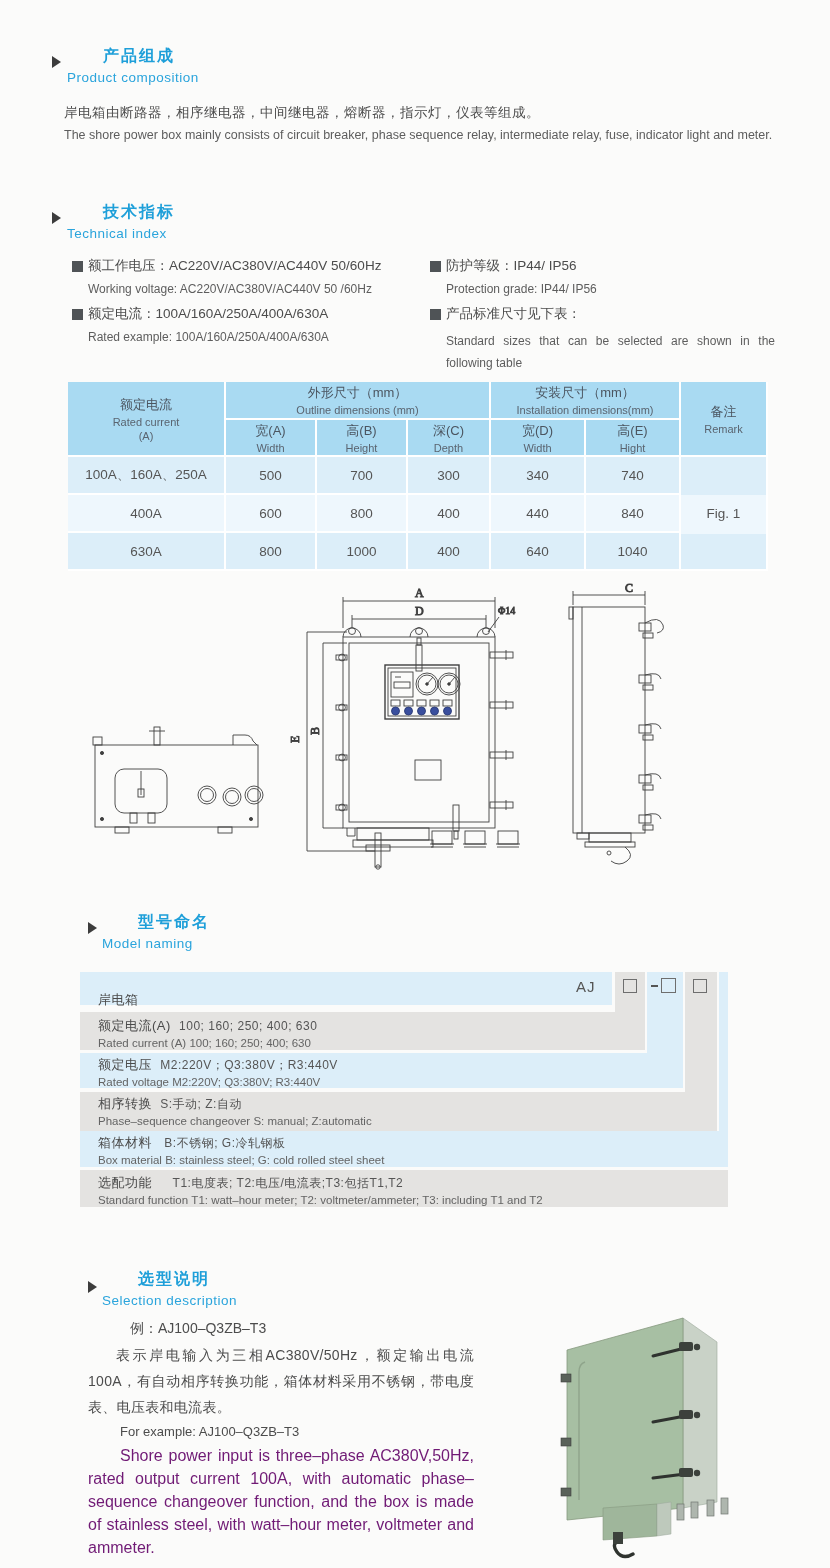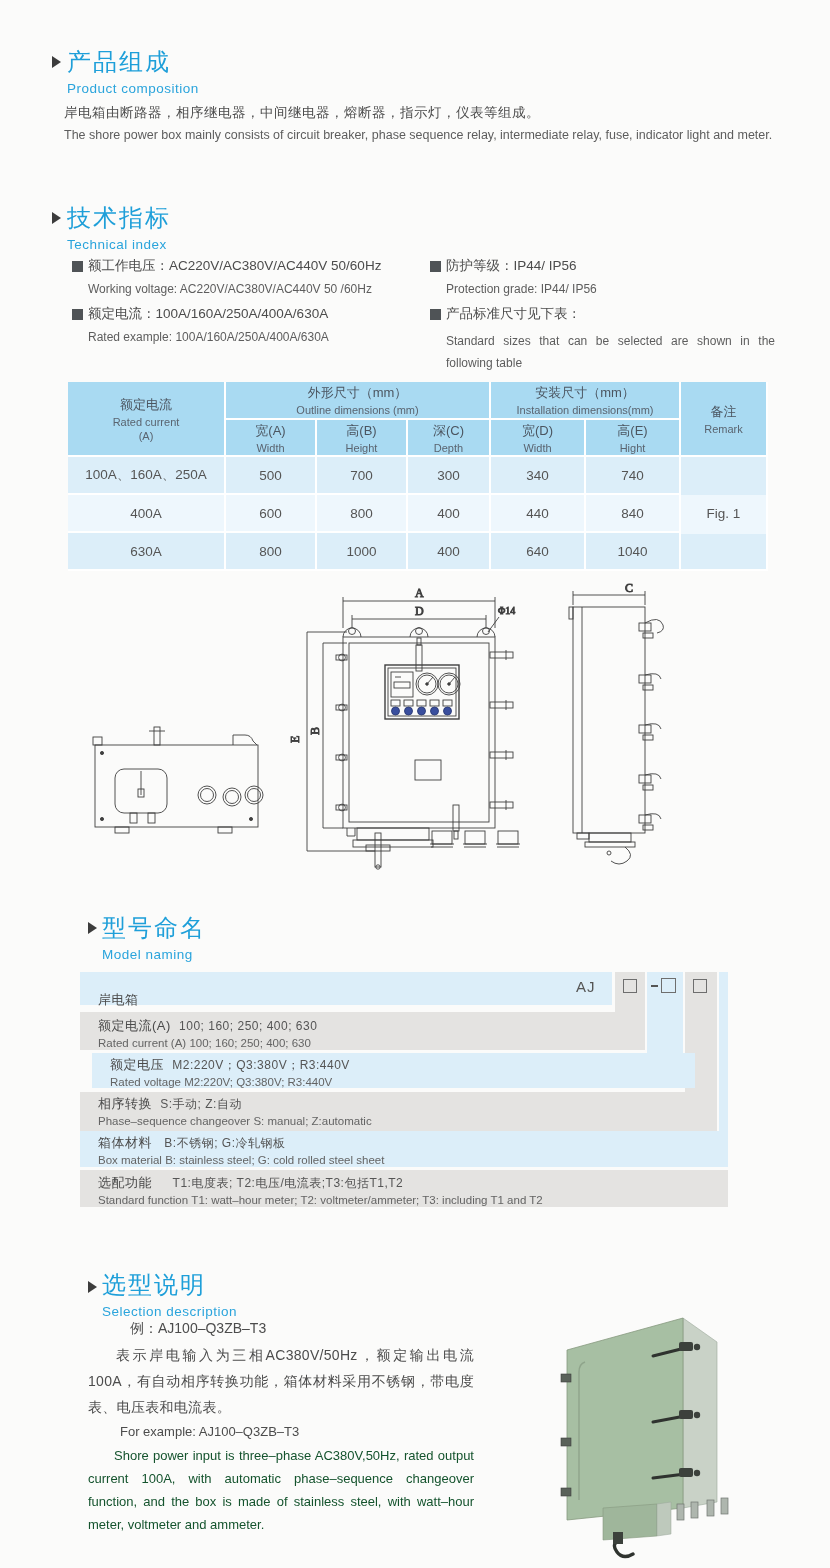--- a/index.html
+++ b/index.html
@@ -3,21 +3,21 @@
 <meta charset="utf-8">
 <style>
   html,body{margin:0;padding:0;}
   body{width:830px;height:1568px;position:relative;background:#fbfbfa;
        font-family:"Liberation Sans","DejaVu Sans",sans-serif;color:#4a4a4a;
        -webkit-font-smoothing:antialiased;}
   .abs{position:absolute;}
   
   .sec-arrow{width:0;height:0;border-left:9px solid #3c3c3c;border-top:6px solid transparent;
              border-bottom:6px solid transparent;}
-  .sec-title-cn{font-size:24px;color:#1e9fd9;letter-spacing:2px;font-weight:400;}
+  .sec-title-cn{font-size:16px;color:#1e9fd9;letter-spacing:2px;font-weight:700;margin-left:36px;}
   .sec-title-en{font-size:13.5px;color:#2aa4dc;margin-top:3px;letter-spacing:0.5px;}
   .body-cn{font-size:13.5px;color:#4c4c4c;letter-spacing:0.5px;}
   .body-en{font-size:12.5px;color:#5d5d5d;}
   
   .spec-cn{font-size:13.5px;color:#4c4c4c;display:flex;align-items:center;}
   .spec-cn .sq{width:11px;height:11px;background:#4f5356;display:inline-block;margin-right:5px;flex:0 0 auto;}
   .spec-en{font-size:12px;color:#5d5d5d;margin-left:16px;margin-top:7px;}
   
   table.size{border-collapse:separate;border-spacing:0;table-layout:fixed;width:700px;}
   table.size td,table.size th{border-right:2px solid #fff;border-bottom:2px solid #fff;
@@ -33,21 +33,21 @@
   .mn .band,.mn .mrow{position:absolute;}
   .mrow .l1{font-size:13px;color:#4a4a4a;letter-spacing:0.5px;}
   .mrow .l2{font-size:11.5px;color:#646464;margin-top:2px;}
   .mrow{padding:5px 0 0 18px;box-sizing:border-box;}
   .code-box{position:absolute;border:1.5px solid #6e6e6e;background:transparent;}
   .mn-blue{background:#dceef9;}
   .mn-gray{background:#e4e3e1;}
   
   .sel-example{font-size:14px;color:#4c4c4c;}
   .sel-cn{font-size:14px;color:#4c4c4c;line-height:26px;text-align:justify;text-indent:2em;letter-spacing:0.3px;}
-  .sel-en{font-size:13px;color:#14532d;line-height:23px;text-align:justify;text-indent:2em;}
+  .sel-en{font-size:16px;color:#701a75;line-height:23px;text-align:justify;text-indent:2em;}
   svg text{font-family:"Liberation Serif","DejaVu Serif",serif;fill:#3c3c3c;}
 </style>
 </head>
 <body>
 
 <div class="abs" style="left:52px;top:56px;">
     <div class="sec-arrow"></div>
   </div>
 <div class="abs" style="left:67px;top:46px;">
   <div class="sec-title-cn">产品组成</div>
@@ -366,21 +366,21 @@
   <div class="band mn-blue" style="left:639px;top:2px;width:9px;height:195px;"></div>
 
   <div class="mrow mn-blue" style="left:0;top:2px;width:532px;height:33px;padding-top:19px;">
     <div class="l1">岸电箱</div>
     <div class="l2">Shore power box</div>
   </div>
   <div class="mrow mn-gray" style="left:0;top:42px;width:565px;height:38px;">
     <div class="l1"><span>额定电流(A)</span>&nbsp;&nbsp;<span style="font-size:12px;color:#555;">100; 160; 250; 400; 630</span></div>
     <div class="l2"><span>Rated current (A)</span>&nbsp;<span>100; 160; 250; 400; 630</span></div>
   </div>
-  <div class="mrow mn-blue" style="left:12px;top:83px;width:603px;height:35px;padding-top:3px;">
+  <div class="mrow mn-blue" style="left:0;top:83px;width:603px;height:35px;padding-top:3px;">
     <div class="l1"><span>额定电压</span>&nbsp;&nbsp;<span style="font-size:12px;color:#555;">M2:220V；Q3:380V；R3:440V</span></div>
     <div class="l2"><span>Rated voltage</span>&nbsp;<span>M2:220V;  Q3:380V;  R3:440V</span></div>
   </div>
   <div class="mrow mn-gray" style="left:0;top:122px;width:637px;height:40px;padding-top:3px;">
     <div class="l1"><span>相序转换</span>&nbsp;&nbsp;<span style="font-size:12px;color:#555;">S:手动; Z:自动</span></div>
     <div class="l2"><span>Phase–sequence changeover</span>&nbsp;<span>S: manual;  Z:automatic</span></div>
   </div>
   <div class="mrow mn-blue" style="left:0;top:161px;width:648px;height:36px;padding-top:3px;">
     <div class="l1"><span>箱体材料</span>&nbsp;&nbsp;&nbsp;<span style="font-size:12px;color:#555;">B:不锈钢;  G:冷轧钢板</span></div>
     <div class="l2"><span>Box material</span>&nbsp;<span>B: stainless steel; G: cold rolled steel sheet</span></div>

